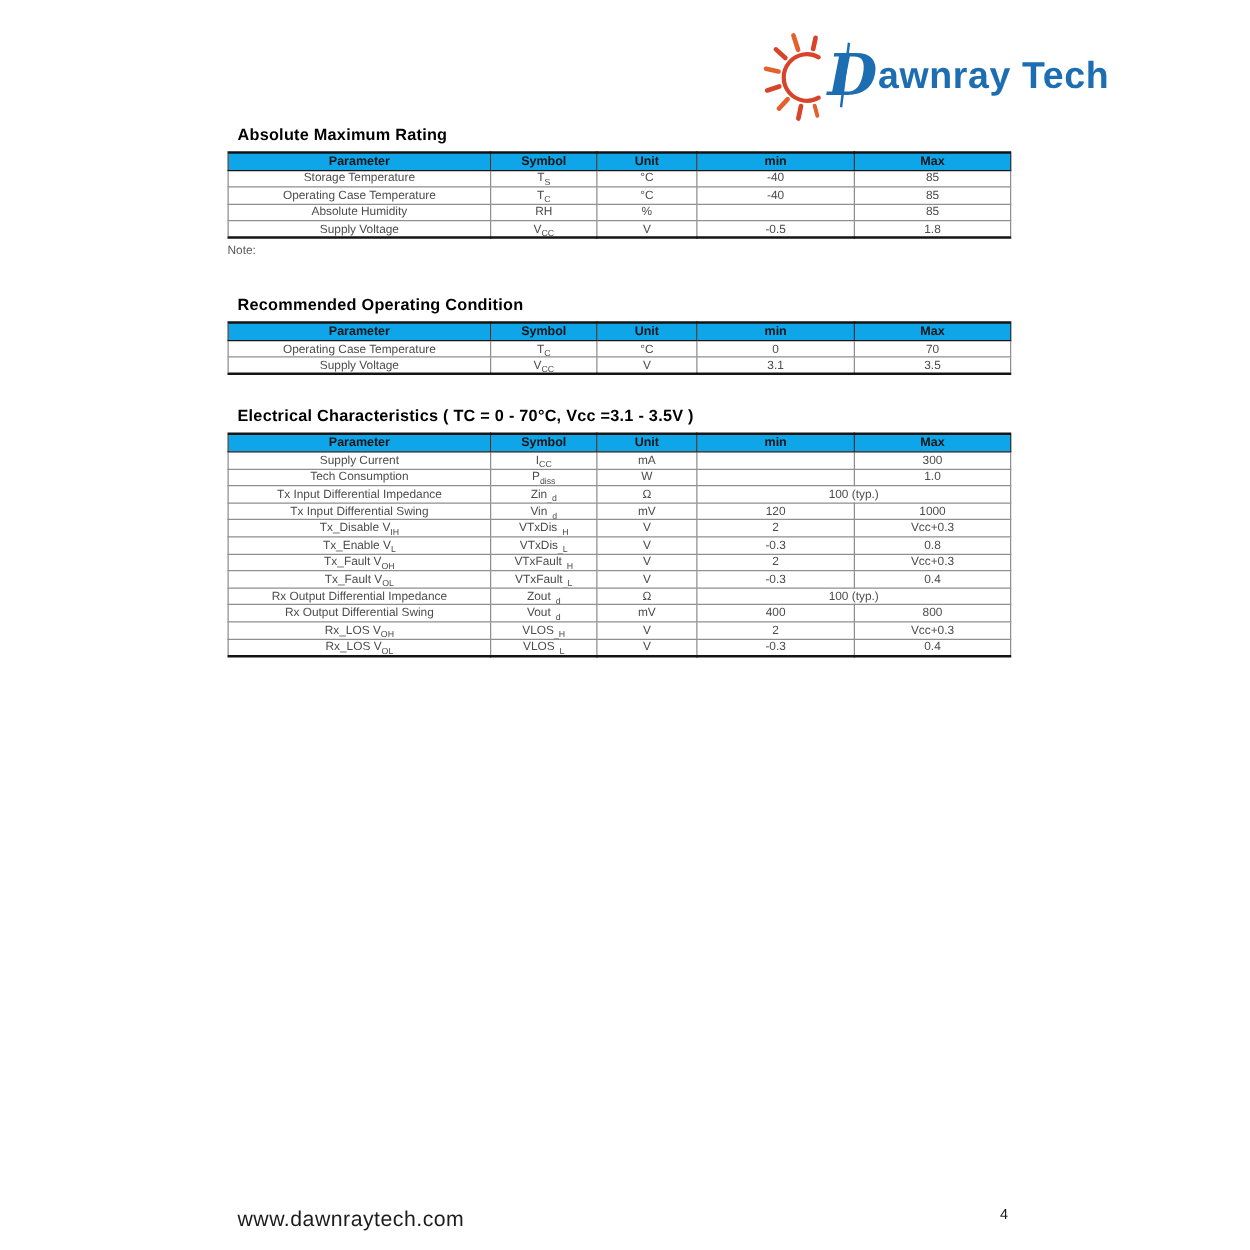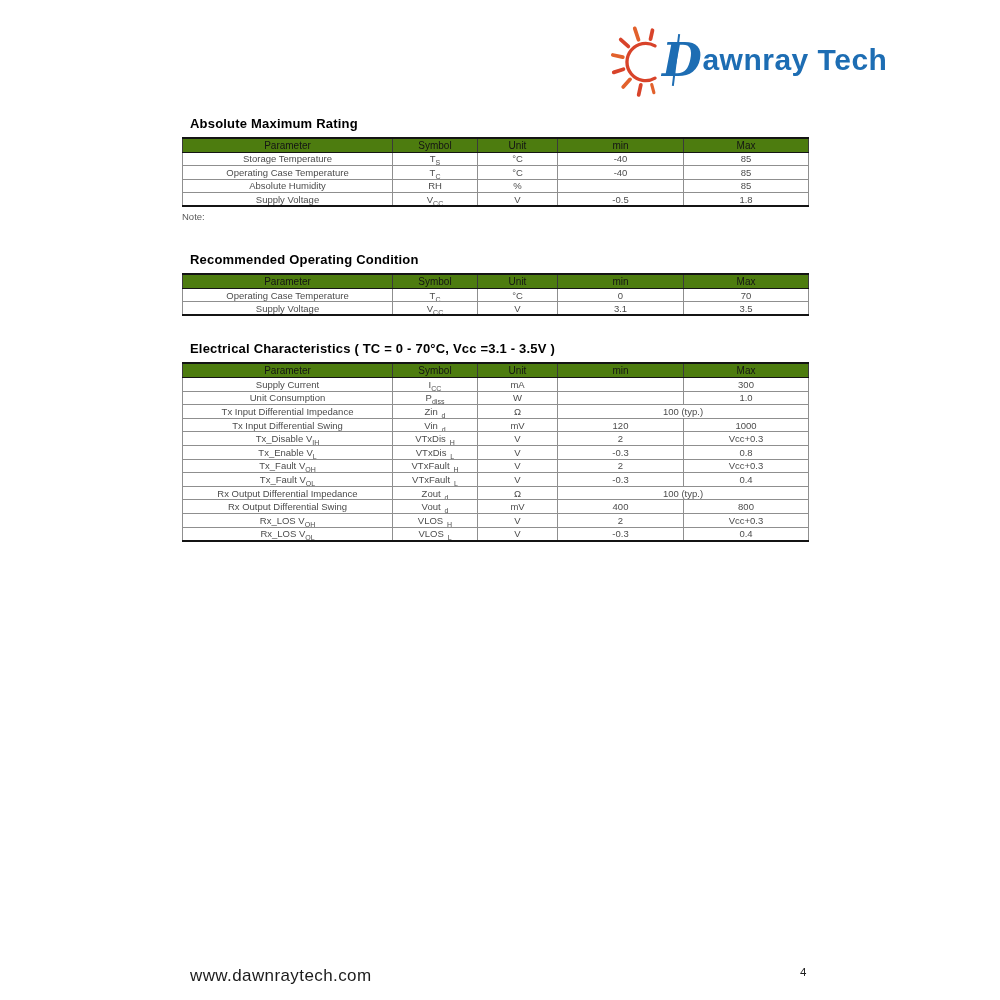--- a/index.html
+++ b/index.html
@@ -36,36 +36,36 @@
     position: absolute; left: 13px; top: -8px;
     width: 2px; height: 52px; background: #1d6db3;
     transform: rotate(7deg);
   }
 
   
   main { position: absolute; left: 182px; top: 100px; width: 626px; }
 
   h2.section-title {
     font-size: 13px; font-weight: bold; color: #000;
-    margin: 16px 0 6px 8px; letter-spacing: 0.2px;
+    margin: 0 0 6px 8px; letter-spacing: 0.2px;
   }
   section.sec2 { margin-top: 29px; }
   section.sec3 { margin-top: 25px; }
 
   table.data-table {
     border-collapse: collapse; table-layout: fixed;
     width: 626px;
     border-top: 2px solid #141414;
     border-bottom: 2px solid #141414;
   }
   table.data-table th {
-    background: #4d7c0f;
+    background: #0ea5e9;
     border: 1px solid #3a3a3a;
     border-bottom: 1.5px solid #141414;
-    font-size: 10px; font-weight: normal; color: #141414;
+    font-size: 10px; font-weight: bold; color: #141414;
     height: 14px; padding: 0 2px; text-align: center;
   }
   table.data-table td {
     border: 1px solid #8f8f8f;
     font-size: 9.5px; color: #4c4c4c;
     height: 13.6px; padding: 0 2px; text-align: center;
     white-space: nowrap; overflow: hidden;
   }
   table.data-table sub { font-size: 7px; line-height: 0; }
 
@@ -223,21 +223,21 @@
           </thead>
           <tbody>
             <tr>
               <td>Supply Current</td>
               <td>I<sub>CC</sub></td>
               <td>mA</td>
               <td>&nbsp;</td>
               <td>300</td>
             </tr>
             <tr>
-              <td>Unit Consumption</td>
+              <td>Tech Consumption</td>
               <td>P<sub>diss</sub></td>
               <td>W</td>
               <td>&nbsp;</td>
               <td>1.0</td>
             </tr>
             <tr>
               <td>Tx Input Differential Impedance</td>
               <td>Zin<sub>_d</sub></td>
               <td>Ω</td>
               <td colspan="2">100 (typ.)</td>

